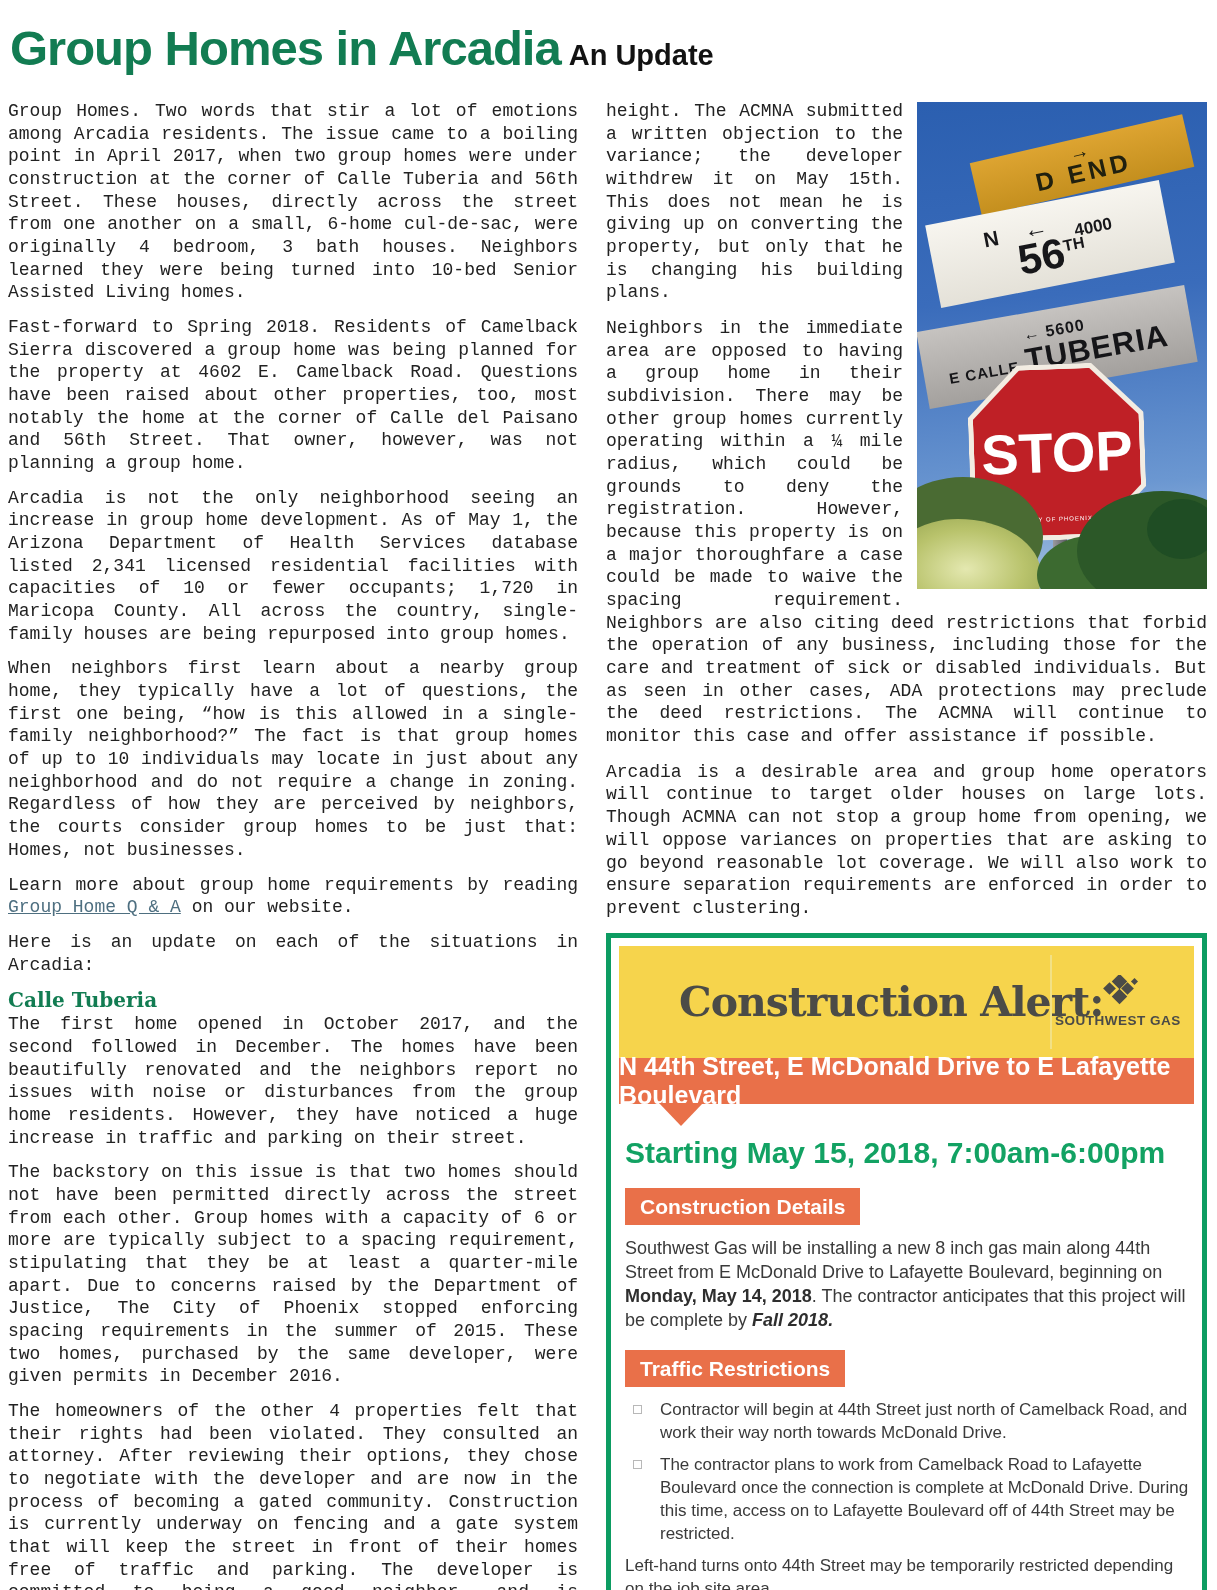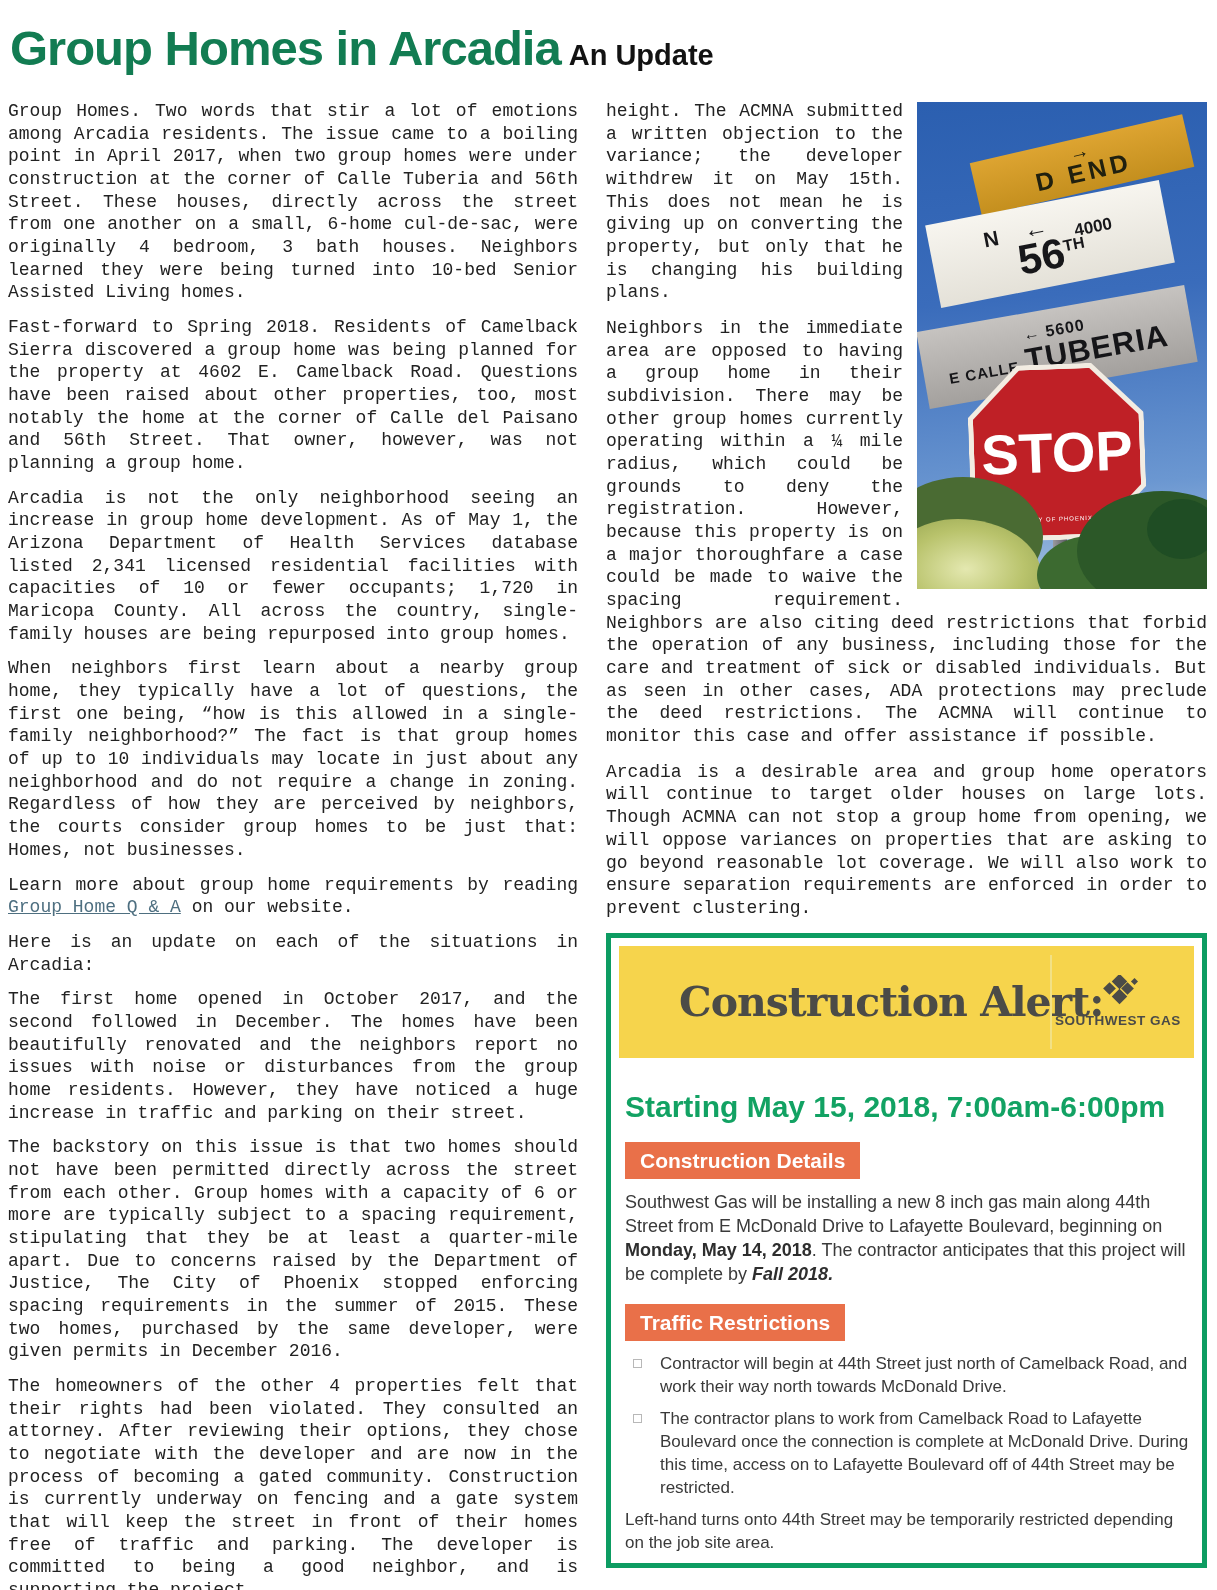--- a/index.html
+++ b/index.html
@@ -155,20 +155,21 @@
   <div class="columns">
 
     <div class="col-left">
       <p class="body-par">Group Homes. Two words that stir a lot of emotions among Arcadia residents. The issue came to a boiling point in April 2017, when two group homes were under construction at the corner of Calle Tuberia and 56th Street. These houses, directly across the street from one another on a small, 6-home cul-de-sac, were originally 4 bedroom, 3 bath houses. Neighbors learned they were being turned into 10-bed Senior Assisted Living homes.</p>
       <p class="body-par">Fast-forward to Spring 2018. Residents of Camelback Sierra discovered a group home was being planned for the property at 4602 E. Camelback Road. Questions have been raised about other properties, too, most notably the home at the corner of Calle del Paisano and 56th Street. That owner, however, was not planning a group home.</p>
       <p class="body-par">Arcadia is not the only neighborhood seeing an increase in group home development. As of May 1, the Arizona Department of Health Services database listed 2,341 licensed residential facilities with capacities of 10 or fewer occupants; 1,720 in Maricopa County. All across the country, single-family houses are being repurposed into group homes.</p>
       <p class="body-par">When neighbors first learn about a nearby group home, they typically have a lot of questions, the first one being, “how is this allowed in a single-family neighborhood?” The fact is that group homes of up to 10 individuals may locate in just about any neighborhood and do not require a change in zoning. Regardless of how they are perceived by neighbors, the courts consider group homes to be just that: Homes, not businesses.</p>
       <p class="body-par"><span>Learn more about group home requirements by reading </span><a class="qa-link">Group Home Q &amp; A</a><span> on our website.</span></p>
       <p class="body-par">Here is an update on each of the situations in Arcadia:</p>
 
+      <h3 class="section-h">Calle Tuberia</h3>
       <p class="body-par">The first home opened in October 2017, and the second followed in December. The homes have been beautifully renovated and the neighbors report no issues with noise or disturbances from the group home residents. However, they have noticed a huge increase in traffic and parking on their street.</p>
       <p class="body-par">The backstory on this issue is that two homes should not have been permitted directly across the street from each other. Group homes with a capacity of 6 or more are typically subject to a spacing requirement, stipulating that they be at least a quarter-mile apart. Due to concerns raised by the Department of Justice, The City of Phoenix stopped enforcing spacing requirements in the summer of 2015. These two homes, purchased by the same developer, were given permits in December 2016.</p>
       <p class="body-par">The homeowners of the other 4 properties felt that their rights had been violated. They consulted an attorney. After reviewing their options, they chose to negotiate with the developer and are now in the process of becoming a gated community. Construction is currently underway on fencing and a gate system that will keep the street in front of their homes free of traffic and parking. The developer is committed to being a good neighbor, and is supporting the project.</p>
 
       <p class="body-par">The property at 4602 E Camelback Road sold in March 2018, to the same developer who built the group homes on Calle Tuberia. He submitted a variance request which would reduce setback on the 46th St side of the property and raise the allowable wall</p>
     </div>
 
     <div class="col-right">
 
       <div class="photo">
@@ -225,20 +226,24 @@
                 <rect x="11" y="9" width="9" height="9" transform="rotate(45 15.5 13.5)"></rect>
                 <rect x="29" y="9" width="9" height="9" transform="rotate(45 33.5 13.5)"></rect>
                 <rect x="20" y="16" width="11" height="11" transform="rotate(45 25.5 21.5)"></rect>
                 <rect x="38" y="4" width="5" height="5" transform="rotate(45 40.5 6.5)"></rect>
               </g>
             </svg>
             <span class="logo-text">SOUTHWEST GAS</span>
           </div>
         </div>
 
+        <div class="band-orange">
+          <span class="loc">N 44th Street, E McDonald Drive to E Lafayette Boulevard</span>
+          <div class="tail"></div>
+        </div>
 
         <div class="schedule">Starting May 15, 2018, 7:00am-6:00pm</div>
 
         <div class="badge">Construction Details</div>
         <p class="details-par"><span>Southwest Gas will be installing a new 8 inch gas main along 44th Street from E McDonald Drive to Lafayette Boulevard, beginning on </span><b>Monday, May 14, 2018</b><span>. The contractor anticipates that this project will be complete by </span><b><i>Fall 2018.</i></b></p>
 
         <div class="badge">Traffic Restrictions</div>
         <ul class="restrict-list">
           <li>
               <span class="bullet-sq"></span>

